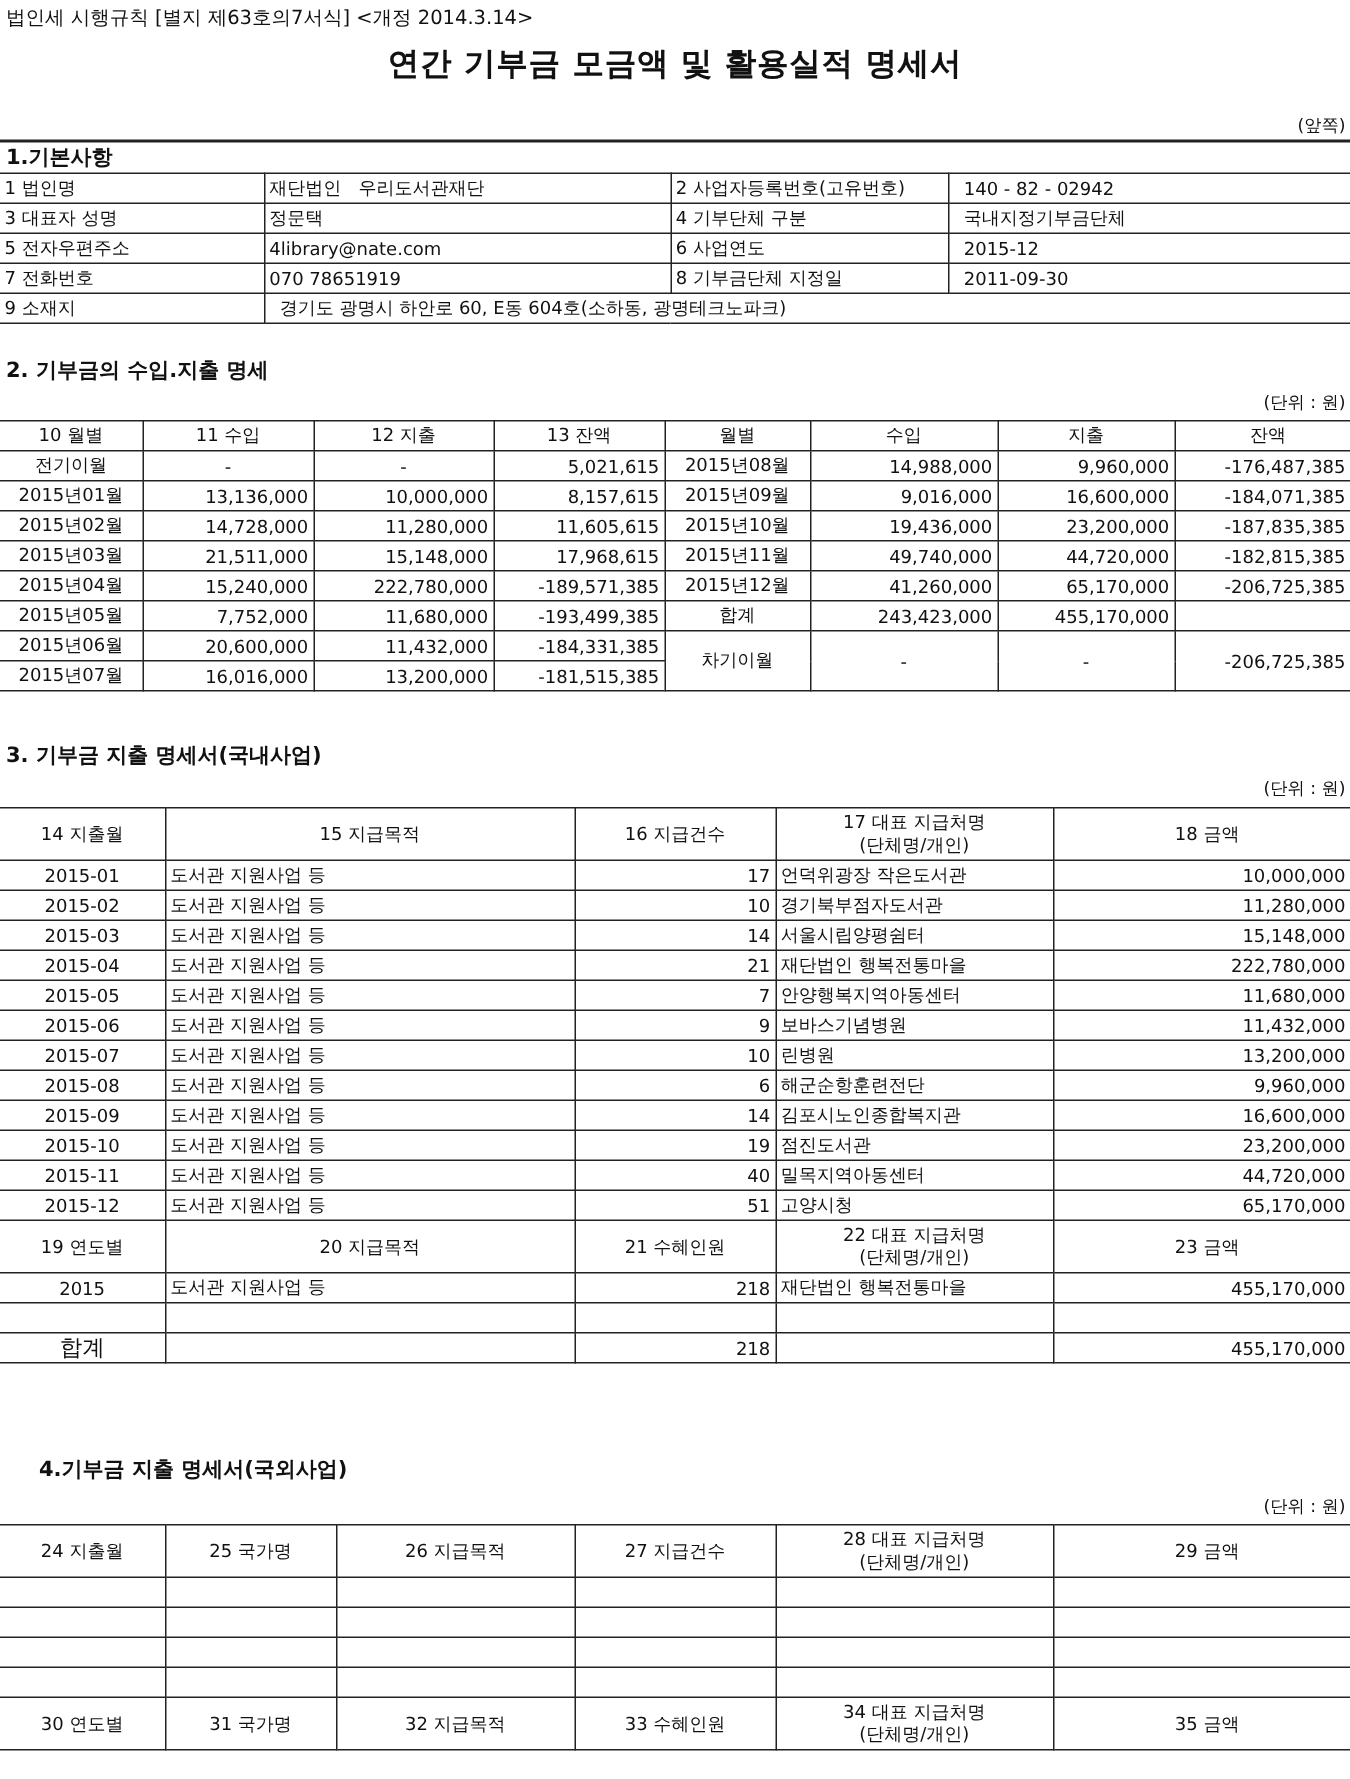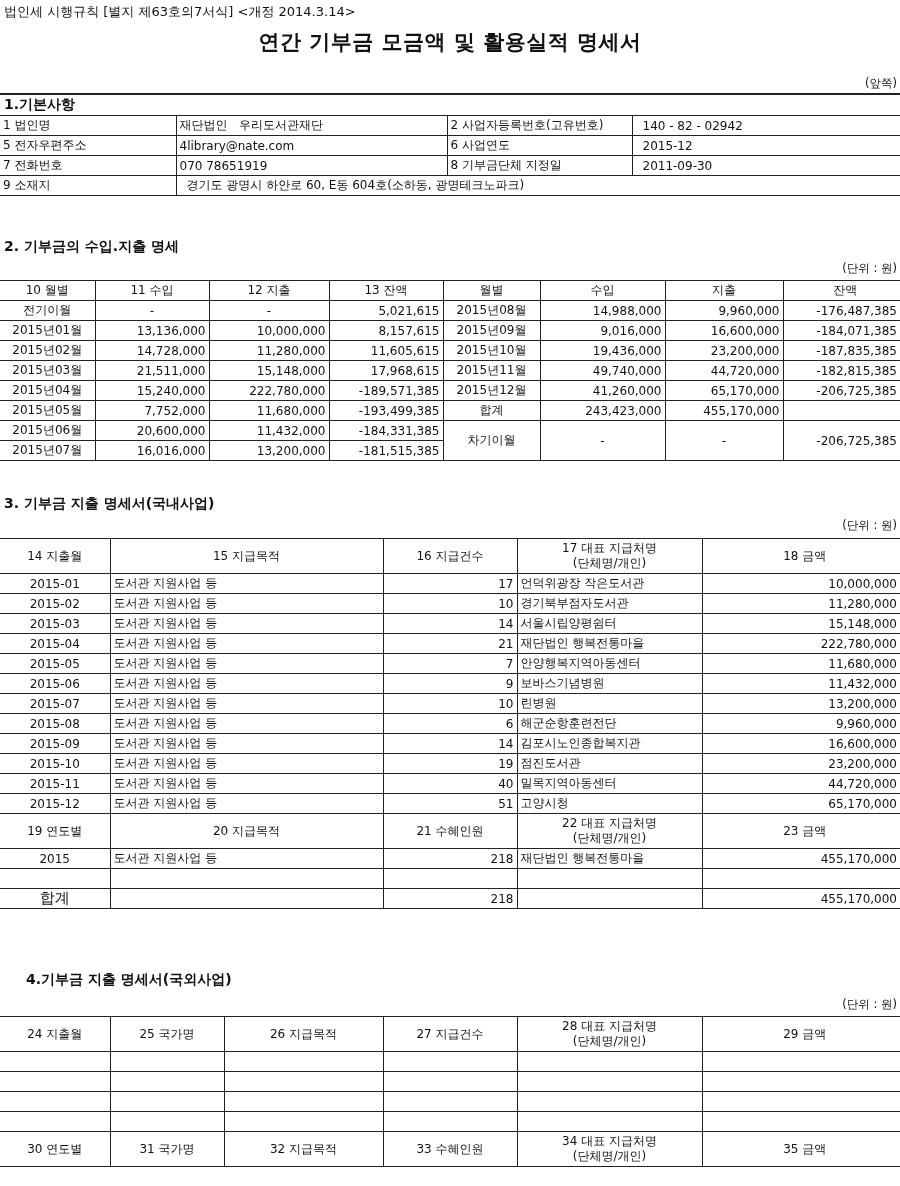--- a/index.html
+++ b/index.html
@@ -39,20 +39,26 @@
       <col style="width:268px">
     </colgroup>
   <tbody>
       <tr>
     <td class="l">1 법인명</td>
     <td class="l" style="white-space:pre">재단법인   우리도서관재단</td>
     <td class="l">2 사업자등록번호(고유번호)</td>
     <td class="l">140 - 82 - 02942</td>
   </tr>
   <tr>
+    <td class="l">3 대표자 성명</td>
+    <td class="l">정문택</td>
+    <td class="l">4 기부단체 구분</td>
+    <td class="l">국내지정기부금단체</td>
+  </tr>
+  <tr>
     <td class="l">5 전자우편주소</td>
     <td class="l">4library@nate.com</td>
     <td class="l">6 사업연도</td>
     <td class="l">2015-12</td>
   </tr>
   <tr>
     <td class="l">7 전화번호</td>
     <td class="l">070 78651919</td>
     <td class="l">8 기부금단체 지정일</td>
     <td class="l">2011-09-30</td>

